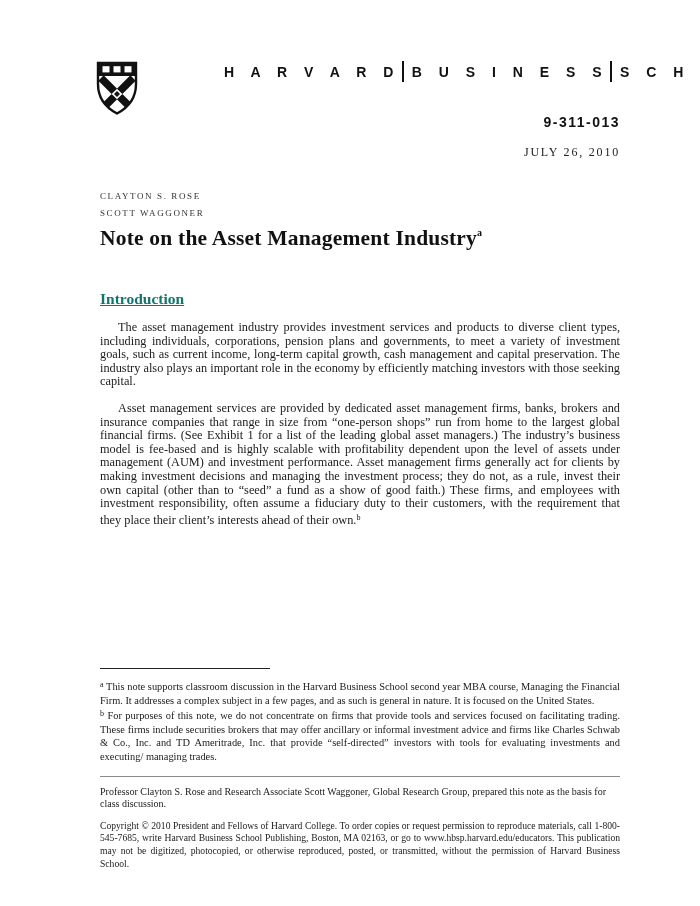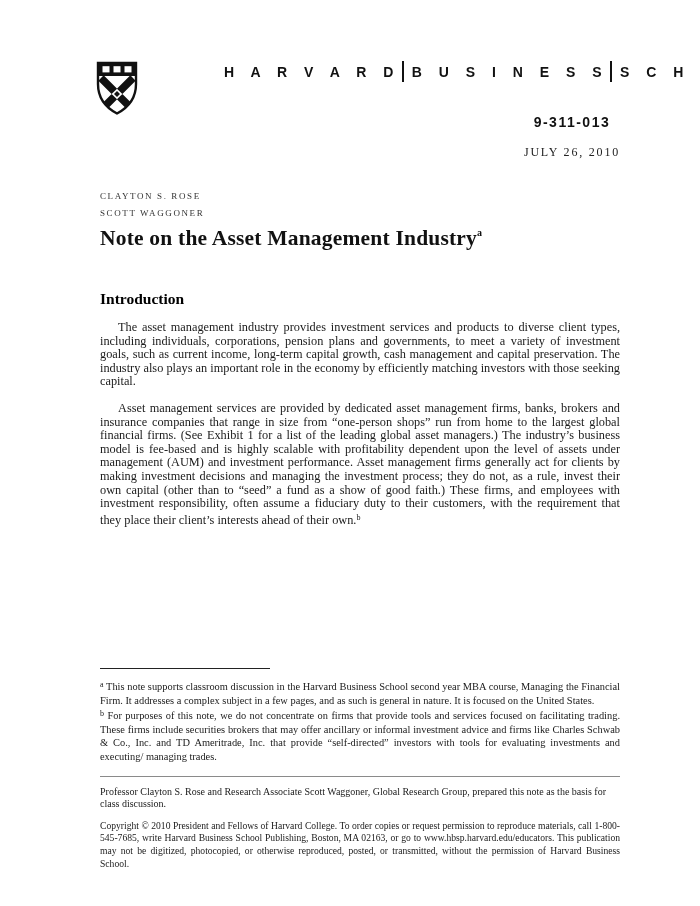--- a/index.html
+++ b/index.html
@@ -48,21 +48,20 @@
     right: 80px;
     top: 114px;
     text-align: right;
   }
   .casenum {
     font-family: "Liberation Sans", "DejaVu Sans", sans-serif;
     font-weight: bold;
     font-size: 14px;
     letter-spacing: 1.5px;
     color: #111;
-    text-align: center;
   }
   .casedate {
     margin-top: 15px;
     font-size: 12px;
     letter-spacing: 1.8px;
     color: #222;
   }
 
   
   .authors {
@@ -92,22 +91,23 @@
   
   .body-section {
     position: absolute;
     left: 100px;
     right: 80px;
     top: 290px;
   }
   .section-heading {
     font-size: 15.5px;
     font-weight: bold;
-    color: #000000;
+    color: #0f766e;
     margin-bottom: 13px;
+    text-decoration: underline;
   }
   .para {
     font-size: 12.3px;
     line-height: 13.6px;
     text-align: justify;
     text-indent: 18px;
     color: #1a1a1a;
   }
   .para + .para { margin-top: 13px; }
   .para b { font-weight: normal; }

